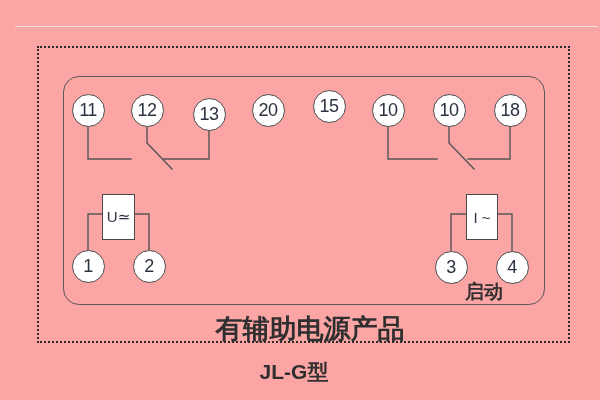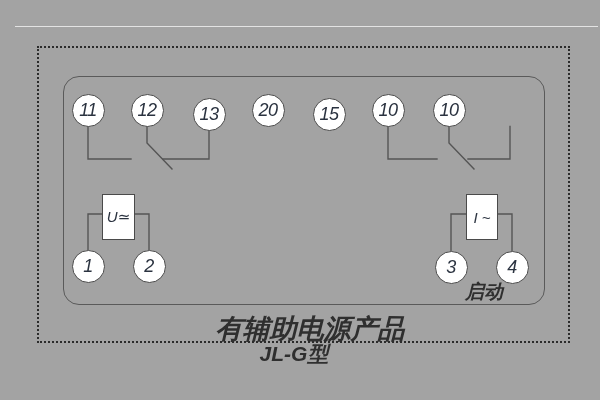--- a/index.html
+++ b/index.html
@@ -1,18 +1,18 @@
 <!DOCTYPE html>
 <html><head>
 <meta charset="utf-8">
 <style>
   html,body{margin:0;padding:0;background:#ffffff;}
   .screen{
-    position:relative;width:600px;height:400px;background:#a3a3a3;overflow:hidden;
-    font-family:"Liberation Sans","DejaVu Sans",sans-serif;color:#30373f;font-style:italic;
+    position:relative;width:600px;height:400px;background:#fca5a5;overflow:hidden;
+    font-family:"Liberation Sans","DejaVu Sans",sans-serif;color:#30373f;
   }
   .faint-rule{position:absolute;left:15px;top:26px;width:583px;height:1px;background:#e3e3e3;}
   .dotted-frame{
     position:absolute;left:37px;top:46px;width:533px;height:297px;
     border:2px dotted #2b2b2b;box-sizing:border-box;
   }
   .panel{
     position:absolute;left:63px;top:76px;width:482px;height:229px;
     border:1.5px solid #5a5a5a;border-radius:16px;box-sizing:border-box;background:transparent;
   }
@@ -30,21 +30,21 @@
   }
   .group-label{
     position:absolute;transform:translateX(-50%);
     font-size:19px;font-weight:600;color:#2f2f2f;white-space:nowrap;
   }
   .caption{
     position:absolute;left:310px;top:311px;transform:translateX(-50%);
     font-size:27px;font-weight:700;color:#2f2f2f;white-space:nowrap;
   }
   .model-title{
-    position:absolute;left:294px;top:340px;transform:translateX(-50%);
+    position:absolute;left:294px;top:358px;transform:translateX(-50%);
     font-size:21px;font-weight:600;color:#2f2f2f;white-space:nowrap;
   }
 </style>
 </head>
 <body>
 
 <div class="screen">
 
   <div class="faint-rule"></div>
 
@@ -62,23 +62,24 @@
     <path d="M102 214 L88 214 L88 249.5"></path>
     <path d="M135 214 L149 214 L149 249.5"></path>
     <path d="M466 214 L451 214 L451 250.5"></path>
     <path d="M498 214 L512 214 L512 250.5"></path>
   </svg>
 
   <div class="term" style="left:71.5px;top:93.5px">11</div>
   <div class="term" style="left:130.5px;top:93.5px">12</div>
   <div class="term" style="left:192.5px;top:98px">13</div>
   <div class="term" style="left:251.5px;top:93.5px">20</div>
-  <div class="term" style="left:312.5px;top:98px">15</div>
+  <div class="term" style="left:312.5px;top:90px">15</div>
   <div class="term" style="left:371.5px;top:93.5px">10</div>
   <div class="term" style="left:432.5px;top:93.5px">10</div>
+  <div class="term" style="left:493.5px;top:93.5px">18</div>
 
   <div class="comp-box" style="left:102px;top:194px;width:33px;height:46px">
     <span>U≃</span>
   </div>
   <div class="term" style="left:71.5px;top:249.5px">1</div>
   <div class="term" style="left:132.5px;top:249.5px">2</div>
 
   <div class="comp-box" style="left:466px;top:194px;width:32px;height:46px">
     <span>I ~</span>
   </div>

